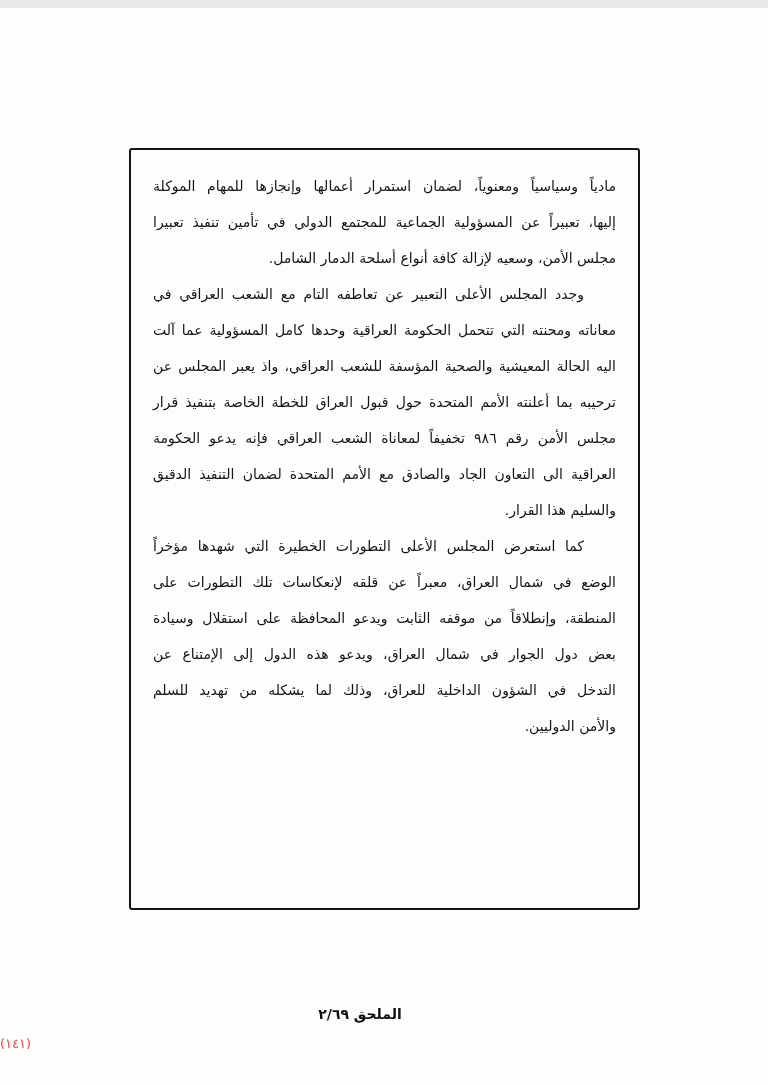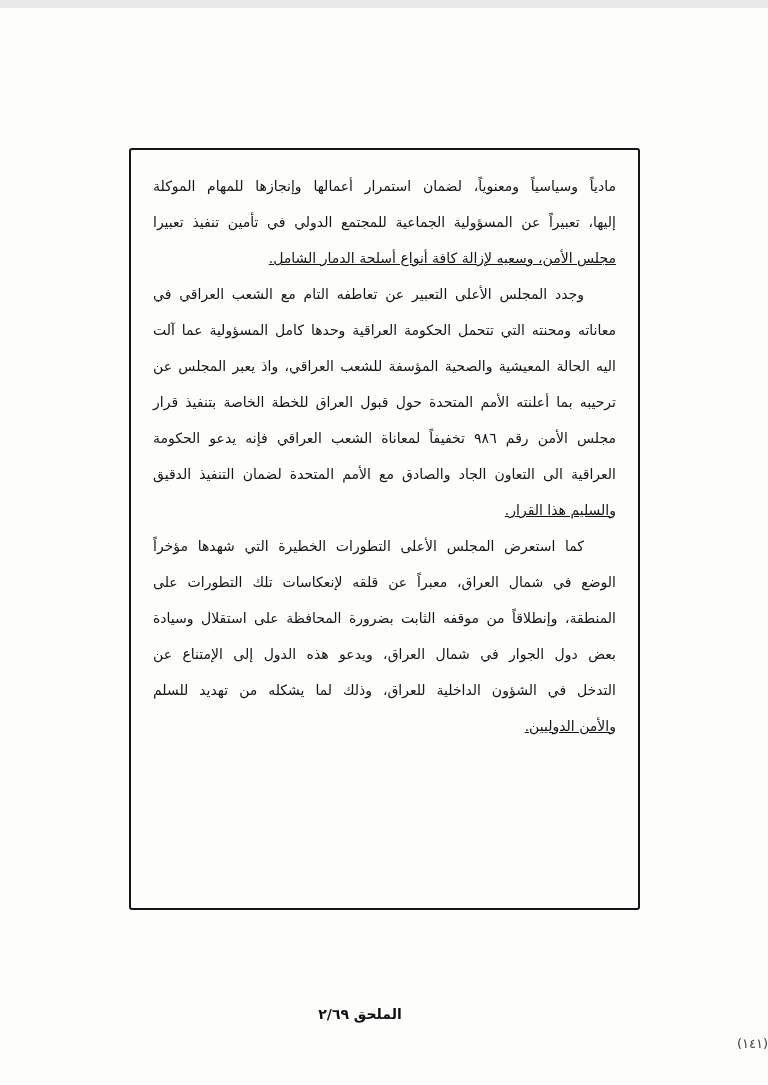--- a/index.html
+++ b/index.html
@@ -36,21 +36,20 @@
   .line {
     font-size: 14px;
     line-height: 36px;
     text-align: justify;
     text-align-last: justify;
     -moz-text-align-last: justify;
     white-space: normal;
   }
   .line.last {
     text-align-last: right;
-    text-decoration: underline;
     -moz-text-align-last: right;
   }
   .line.indent {
     text-indent: 32px;
   }
   .annex {
     position: absolute;
     top: 998px;
     left: 0;
     width: 768px;
@@ -59,24 +58,24 @@
     direction: rtl;
     font-size: 14px;
     font-weight: bold;
     color: #111;
   }
   .pagenum {
     position: absolute;
     top: 1028px;
     left: 0;
     width: 768px;
-    text-align: right;
+    text-align: left;
     direction: rtl;
     font-size: 13px;
-    color: #404040;
+    color: #ef4444;
   }
 </style>
 </head>
 <body>
 
 <div class="page">
 
   <div class="frame">
     <div>
         <div class="para">
@@ -89,21 +88,21 @@
           <div class="line">معاناته ومحنته التي تتحمل الحكومة العراقية وحدها كامل المسؤولية عما آلت</div>
           <div class="line">اليه الحالة المعيشية والصحية المؤسفة للشعب العراقي، واذ يعبر المجلس عن</div>
           <div class="line">ترحيبه بما أعلنته الأمم المتحدة حول قبول العراق للخطة الخاصة بتنفيذ قرار</div>
           <div class="line">مجلس الأمن رقم ٩٨٦ تخفيفاً لمعاناة الشعب العراقي فإنه يدعو الحكومة</div>
           <div class="line">العراقية الى التعاون الجاد والصادق مع الأمم المتحدة لضمان التنفيذ الدقيق</div>
           <div class="line last">والسليم هذا القرار.</div>
         </div>
         <div class="para">
           <div class="line indent">كما استعرض المجلس الأعلى التطورات الخطيرة التي شهدها مؤخراً</div>
           <div class="line">الوضع في شمال العراق، معبراً عن قلقه لإنعكاسات تلك التطورات على</div>
-          <div class="line">المنطقة، وإنطلاقاً من موقفه الثابت بضرورة المحافظة على استقلال وسيادة</div>
+          <div class="line">المنطقة، وإنطلاقاً من موقفه الثابت ويدعو المحافظة على استقلال وسيادة</div>
           <div class="line">بعض دول الجوار في شمال العراق، ويدعو هذه الدول إلى الإمتناع عن</div>
           <div class="line">التدخل في الشؤون الداخلية للعراق، وذلك لما يشكله من تهديد للسلم</div>
           <div class="line last">والأمن الدوليين.</div>
         </div>
       </div>
   </div>
 
   <div class="annex">الملحق ٢/٦٩</div>
 
   <div class="pagenum">(١٤١)</div>

